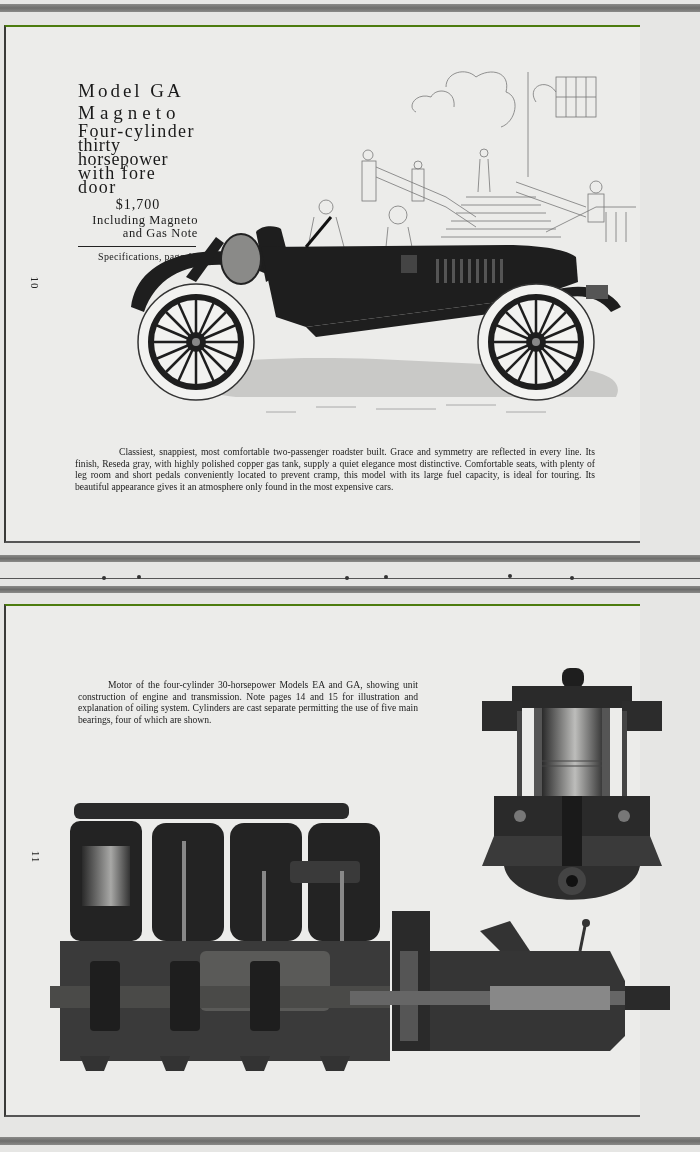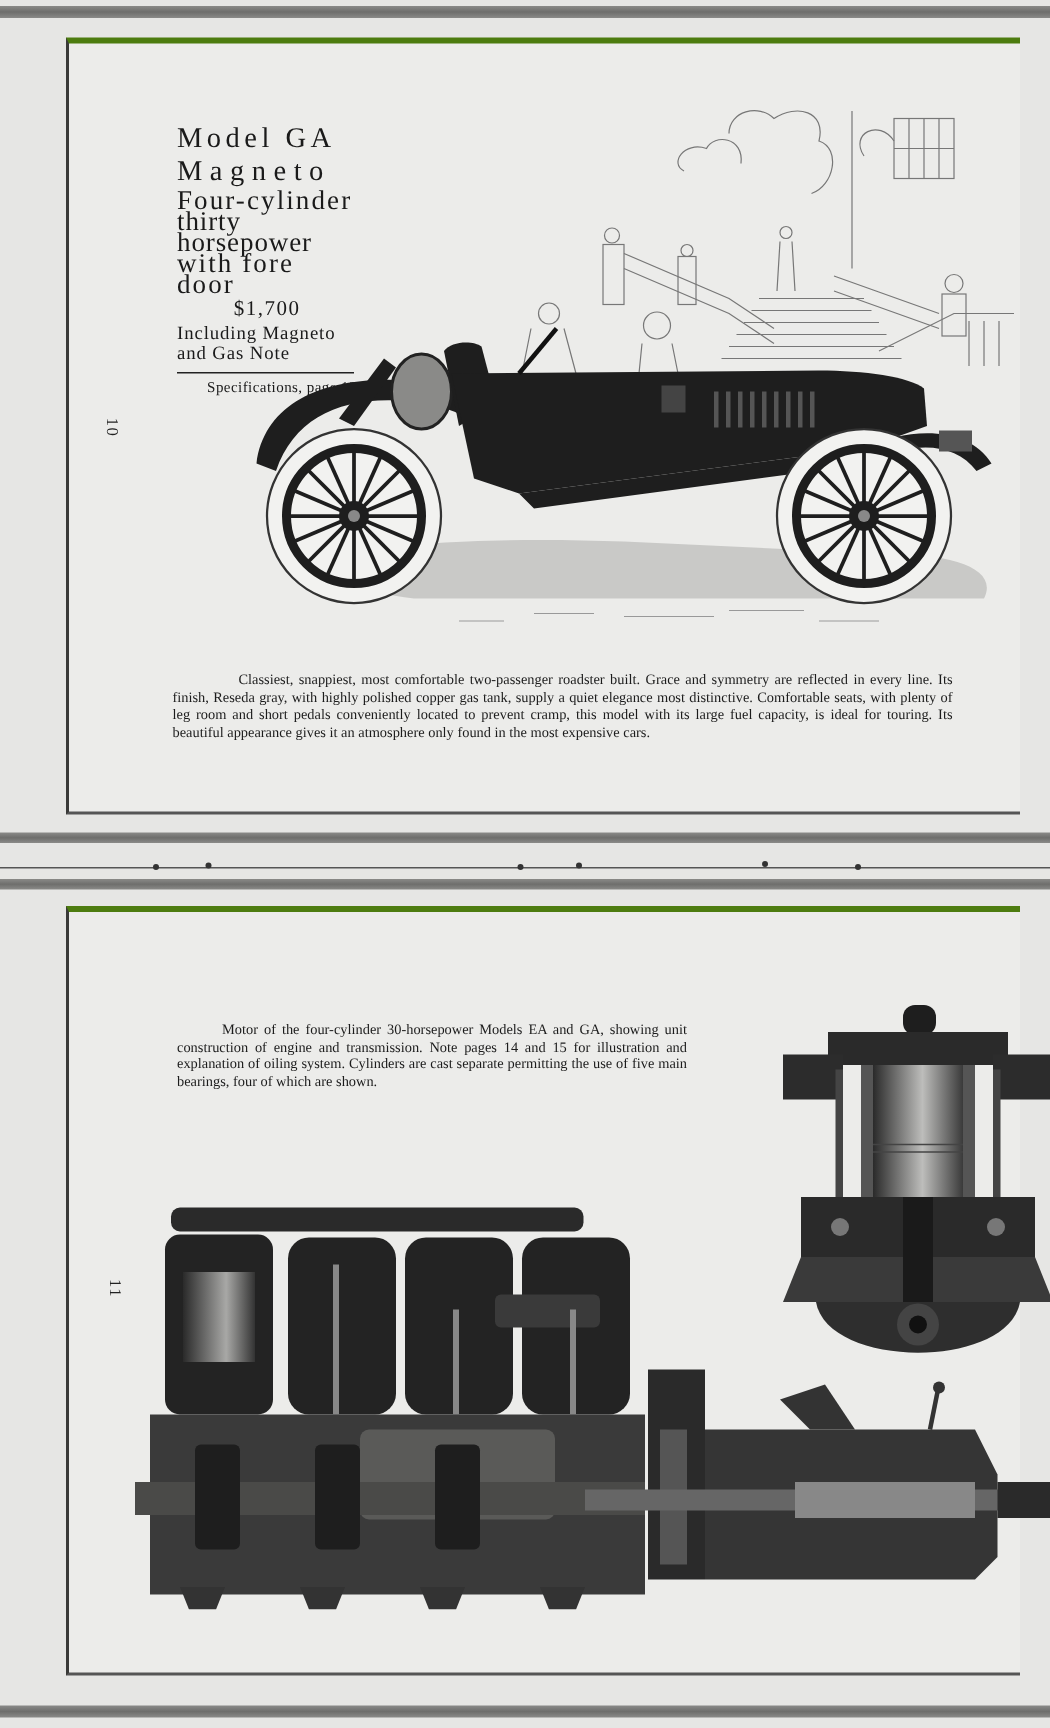--- a/index.html
+++ b/index.html
@@ -9,36 +9,35 @@
     font-family: "Liberation Serif", "DejaVu Serif", serif;
     color: #1a1a1a;
     position: relative;
   }
   .band { position: absolute; left: 0; width: 700px; }
   .band.dark { background: linear-gradient(#8a8a88, #6e6e6c 50%, #8a8a88); }
   .page {
     position: absolute; left: 4px; width: 636px;
     background: #ececea;
     border-left: 2px solid #3a3a38;
-    border-top: 4px solid #4d7c0f;
+    border-top: 2px solid #4d7c0f;
     border-bottom: 2px solid #555;
     box-sizing: border-box;
-    margin-left: 40px;
   }
   .page-num {
     position: absolute; font-size: 11px; letter-spacing: 1px;
     transform: rotate(90deg); transform-origin: center;
     color: #222;
   }
   .title-block { position: absolute; left: 76px; top: 80px; width: 120px; text-align: center; }
   .t-model { font-size: 19px; letter-spacing: 3px; line-height: 22px; text-align: left; }
   .t-road { font-size: 19px; letter-spacing: 5px; line-height: 22px; text-align: left; }
   .t-sub { font-size: 18px; letter-spacing: 1.4px; line-height: 14px; text-align: left; }
   .t-price { font-size: 14px; letter-spacing: 1px; margin: 3px 0 1px; }
-  .t-incl { font-size: 12.5px; letter-spacing: 0.6px; line-height: 13px; text-align: left; }
+  .t-incl { font-size: 12.5px; letter-spacing: 0.6px; line-height: 13px; text-align: right; }
   .t-rule { border-top: 1px solid #222; margin: 6px 0 4px; width: 118px; }
   .t-spec { font-size: 10px; text-align: right; letter-spacing: 0.3px; }
   .body-text {
     position: absolute; font-size: 9.6px; line-height: 11.6px;
     text-align: justify; color: #1c1c1c;
   }
   .body-text p { margin: 0; text-indent: 44px; }
   .seam { position: absolute; left: 0; top: 578px; width: 700px; height: 1px; background: #555; }
   .seam-dot { position: absolute; width: 4px; height: 4px; background: #333; border-radius: 50%; }
   svg { position: absolute; }

